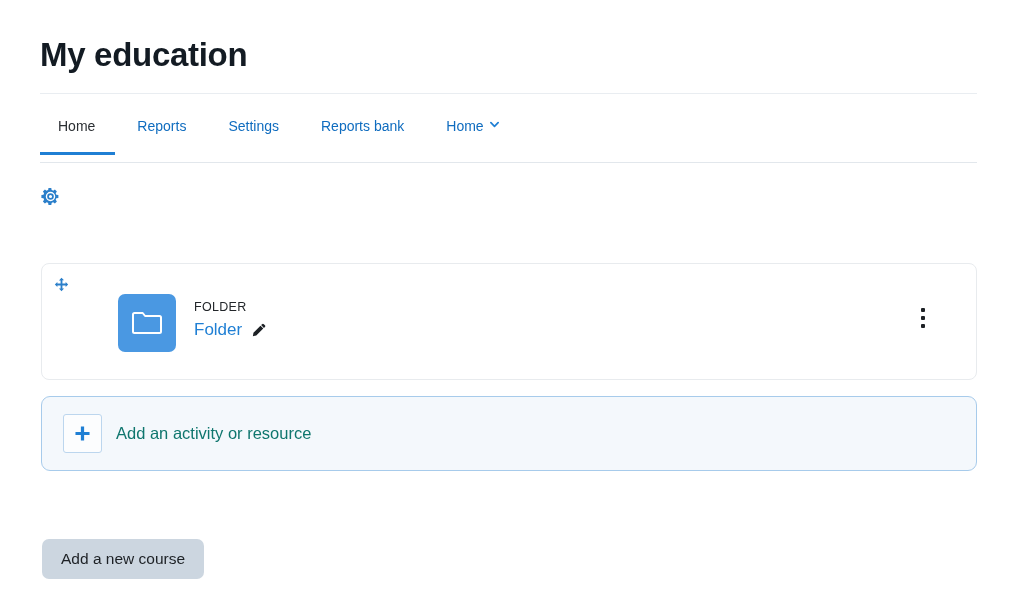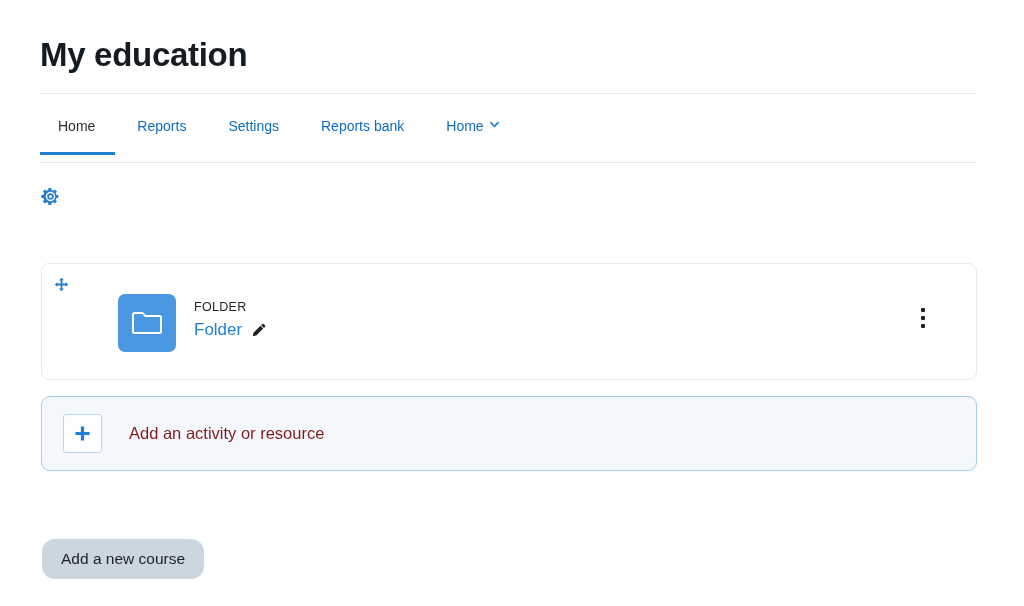--- a/index.html
+++ b/index.html
@@ -220,35 +220,35 @@
     background: #fcfdfe;
     border: 1px solid #bcd6ee;
     border-radius: 3px;
     display: flex;
     align-items: center;
     justify-content: center;
     flex: none;
   }
   .plus-box svg { display: block; }
   .add-activity-label {
-    margin-left: 27px;
+    margin-left: 14px;
     font-size: 16.5px;
-    color: #7f1d1d;
+    color: #0f766e;
   }
 
   
   .add-course-btn {
     position: absolute;
     left: 42px;
     top: 539px;
     height: 40px;
     padding: 0 19px;
     background: #ccd6e0;
     border: none;
-    border-radius: 13px;
+    border-radius: 7px;
     font-family: "Liberation Sans", sans-serif;
     font-size: 15.5px;
     color: #1d2125;
     cursor: pointer;
     display: flex;
     align-items: center;
   }
 </style>
 </head>
 <body>

